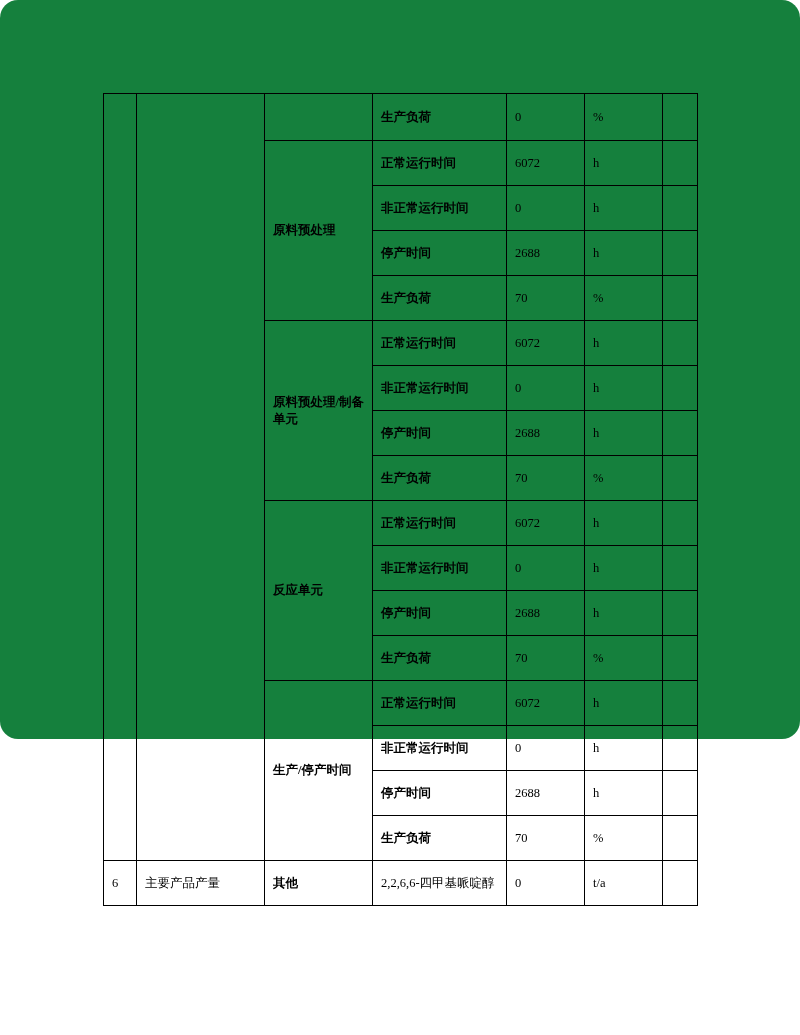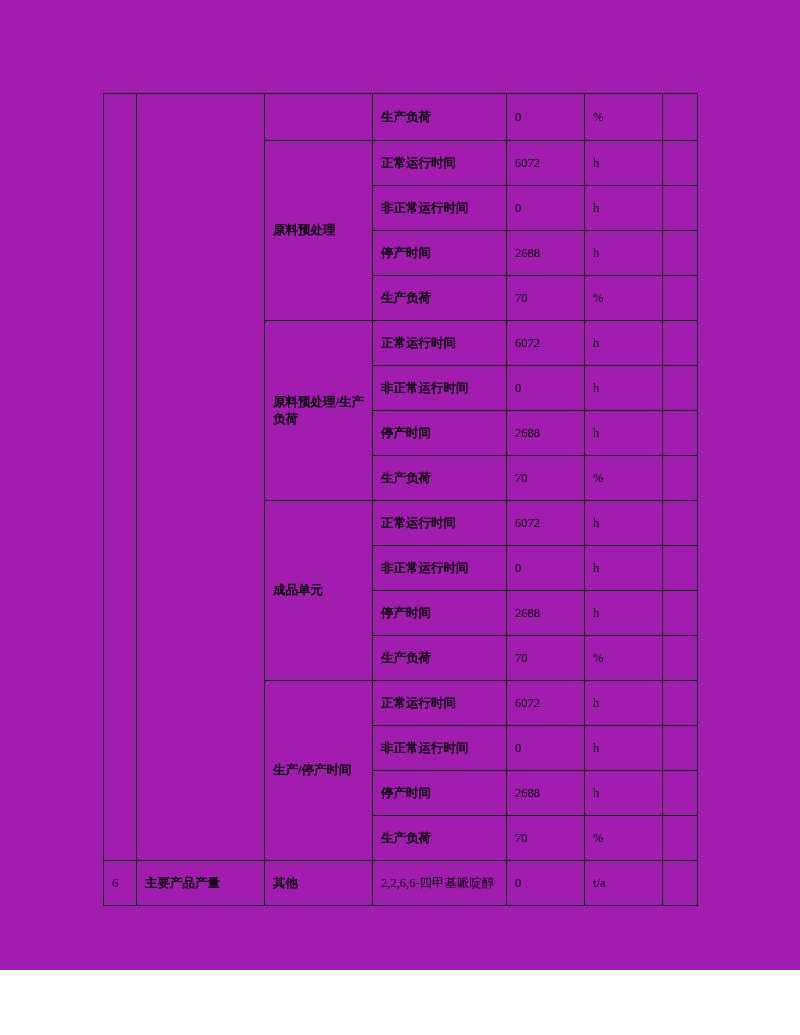--- a/index.html
+++ b/index.html
@@ -13,22 +13,23 @@
     font-family: "Liberation Serif", "DejaVu Serif", serif;
     color: #000000;
     position: relative;
     overflow: hidden;
   }
   .page {
     position: absolute;
     left: 0;
     top: 0;
     width: 800px;
-    height: 970px;
-    background: #a21caf;
+    height: 739px;
+    background: #15803d;
+    border-radius: 18px;
   }
   .table-wrap {
     position: absolute;
     left: 103px;
     top: 93px;
     width: 594px;
   }
   table.doc-table {
     border-collapse: collapse;
     table-layout: fixed;
@@ -49,21 +50,21 @@
   col.c-unitname{ width: 108px; }
   col.c-param   { width: 134px; }
   col.c-value   { width: 78px; }
   col.c-uom     { width: 78px; }
   col.c-last    { width: 35px; }
 
   .r-30 { height: 47px; }
   .r-norm { height: 45px; }
 
   .bold {
-    font-weight: bold;
+    font-weight: normal;
   }
   .unit-label {
     font-weight: bold;
   }
   .param-label {
     font-weight: bold;
   }
 </style>
 </head>
 <body>
@@ -112,47 +113,47 @@
           <td></td>
         </tr>
         <tr class="r-norm">
           <td class="param-label">生产负荷</td>
           <td>70</td>
           <td>%</td>
           <td></td>
         </tr>
 
         <tr class="r-norm">
-          <td rowspan="4" class="unit-label">原料预处理/生产负荷</td>
-          <td class="param-label">正常运行时间</td>
-          <td>6072</td>
-          <td>h</td>
-          <td></td>
-        </tr>
-        <tr class="r-norm">
-          <td class="param-label">非正常运行时间</td>
-          <td>0</td>
-          <td>h</td>
-          <td></td>
-        </tr>
-        <tr class="r-norm">
-          <td class="param-label">停产时间</td>
-          <td>2688</td>
-          <td>h</td>
-          <td></td>
-        </tr>
-        <tr class="r-norm">
-          <td class="param-label">生产负荷</td>
-          <td>70</td>
-          <td>%</td>
-          <td></td>
-        </tr>
-
-        <tr class="r-norm">
-          <td rowspan="4" class="unit-label">成品单元</td>
+          <td rowspan="4" class="unit-label">原料预处理/制备单元</td>
+          <td class="param-label">正常运行时间</td>
+          <td>6072</td>
+          <td>h</td>
+          <td></td>
+        </tr>
+        <tr class="r-norm">
+          <td class="param-label">非正常运行时间</td>
+          <td>0</td>
+          <td>h</td>
+          <td></td>
+        </tr>
+        <tr class="r-norm">
+          <td class="param-label">停产时间</td>
+          <td>2688</td>
+          <td>h</td>
+          <td></td>
+        </tr>
+        <tr class="r-norm">
+          <td class="param-label">生产负荷</td>
+          <td>70</td>
+          <td>%</td>
+          <td></td>
+        </tr>
+
+        <tr class="r-norm">
+          <td rowspan="4" class="unit-label">反应单元</td>
           <td class="param-label">正常运行时间</td>
           <td>6072</td>
           <td>h</td>
           <td></td>
         </tr>
         <tr class="r-norm">
           <td class="param-label">非正常运行时间</td>
           <td>0</td>
           <td>h</td>
           <td></td>

